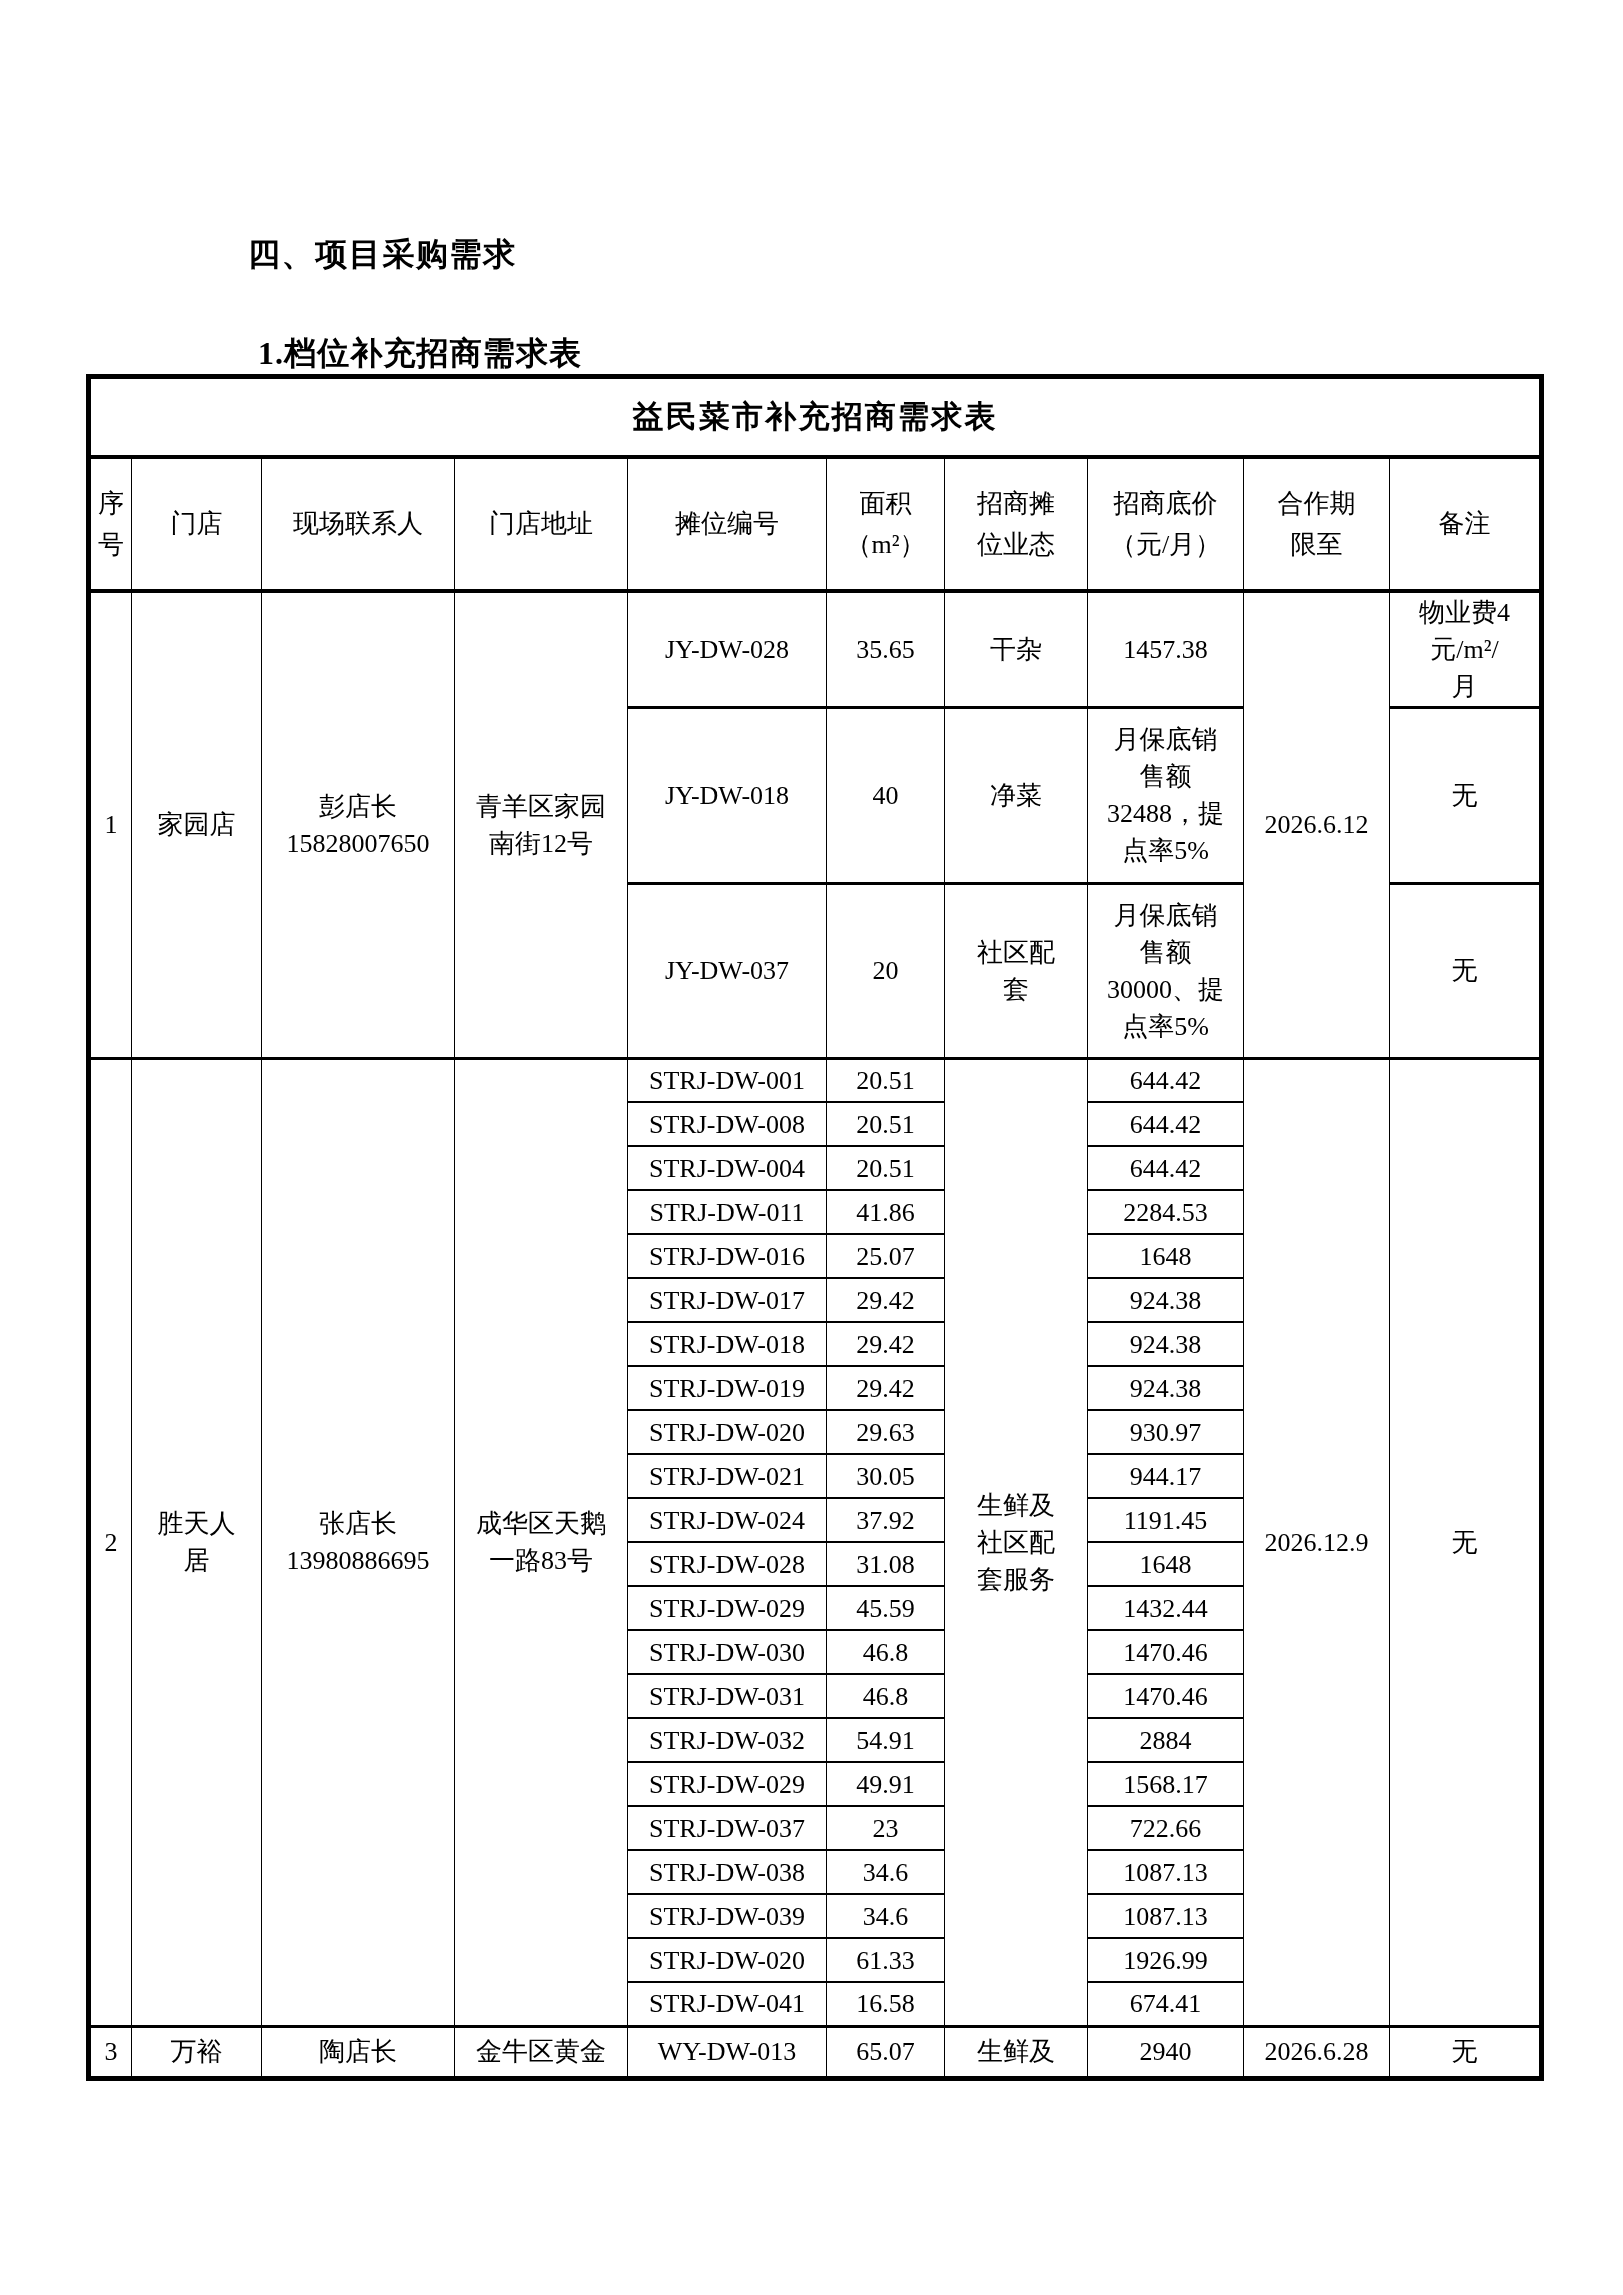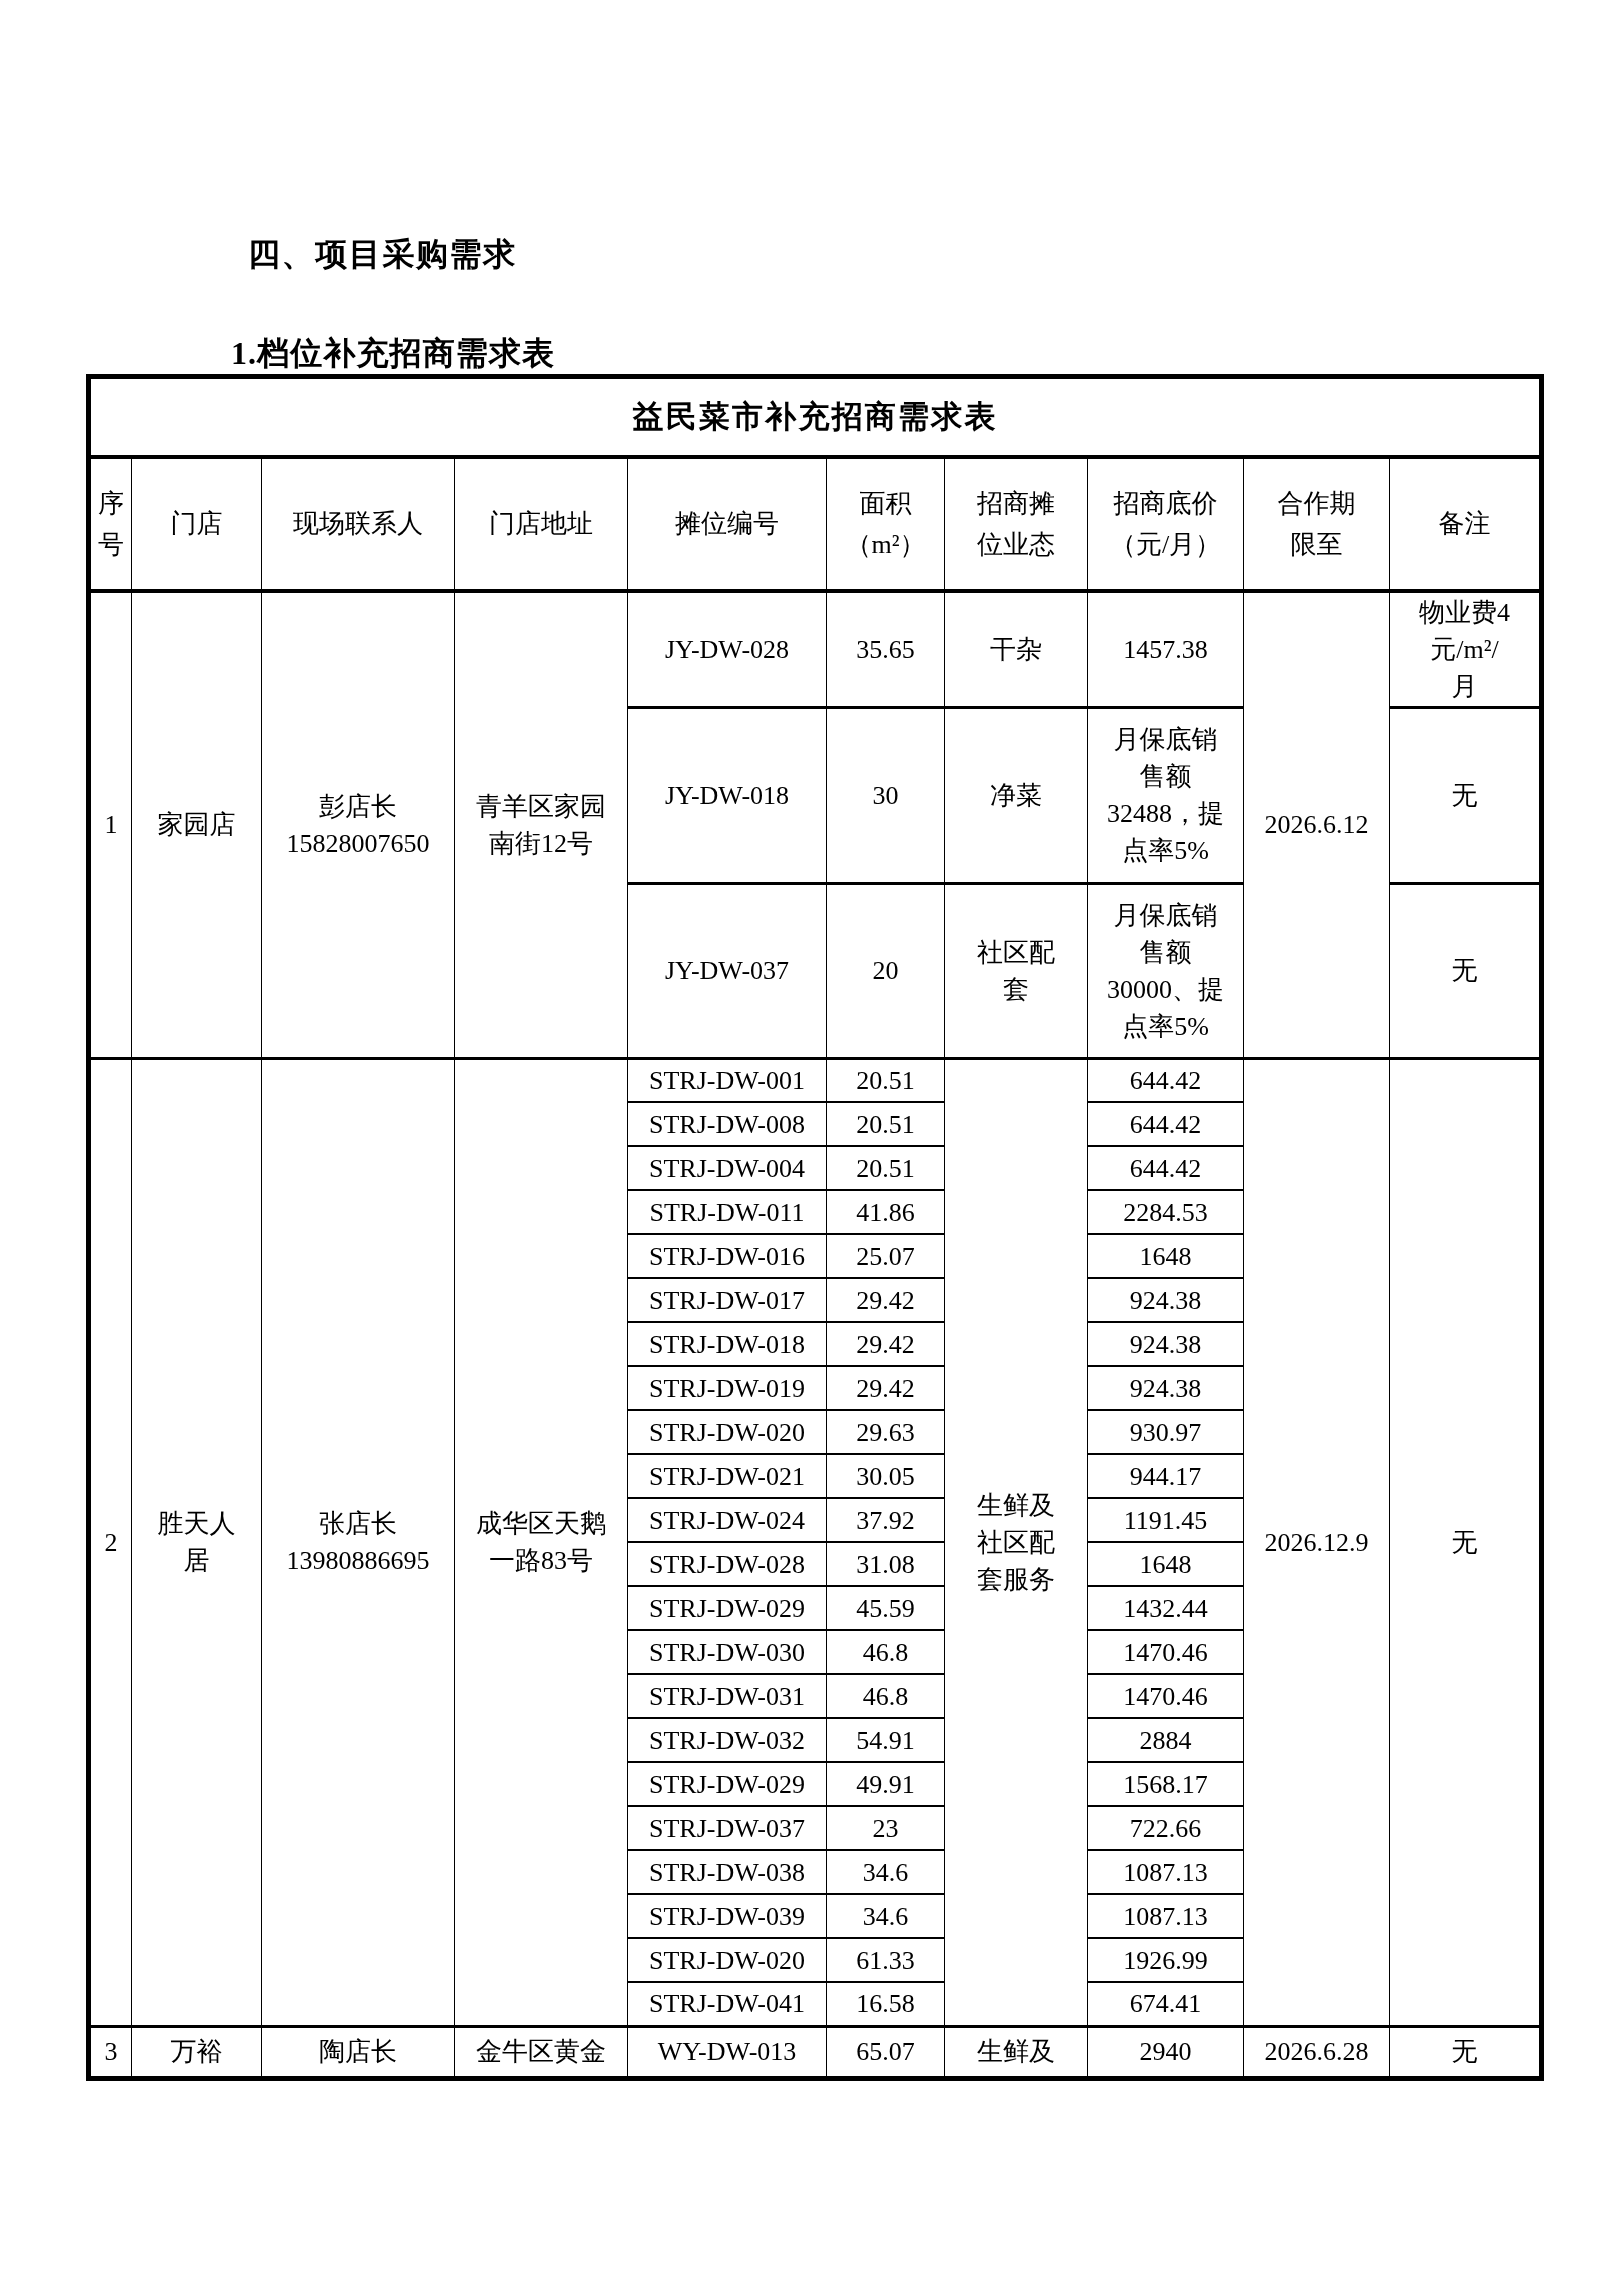--- a/index.html
+++ b/index.html
@@ -25,21 +25,21 @@
     position: absolute;
     left: 248px;
     top: 233px;
     font-size: 32px;
     font-weight: bold;
     letter-spacing: 1.6px;
     white-space: pre;
   }
   .heading-2 {
     position: absolute;
-    left: 231px;
+    left: 258px;
     top: 332px;
     font-size: 32px;
     font-weight: bold;
     letter-spacing: 1.1px;
     white-space: pre;
   }
   table.demand {
     position: absolute;
     left: 86px;
     top: 374px;
@@ -131,21 +131,21 @@
       <td>35.65</td>
       <td>干杂</td>
       <td>1457.38</td>
       <td rowspan="3">2026.6.12</td>
       <td>物业费4
 元/m²/
 月</td>
     </tr>
     <tr class="g1" style="height:176px">
       <td>JY-DW-018</td>
-      <td>30</td>
+      <td>40</td>
       <td>净菜</td>
       <td>月保底销
 售额
 32488，提
 点率5%</td>
       <td>无</td>
     </tr>
     <tr class="g1" style="height:175px">
       <td>JY-DW-037</td>
       <td>20</td>

